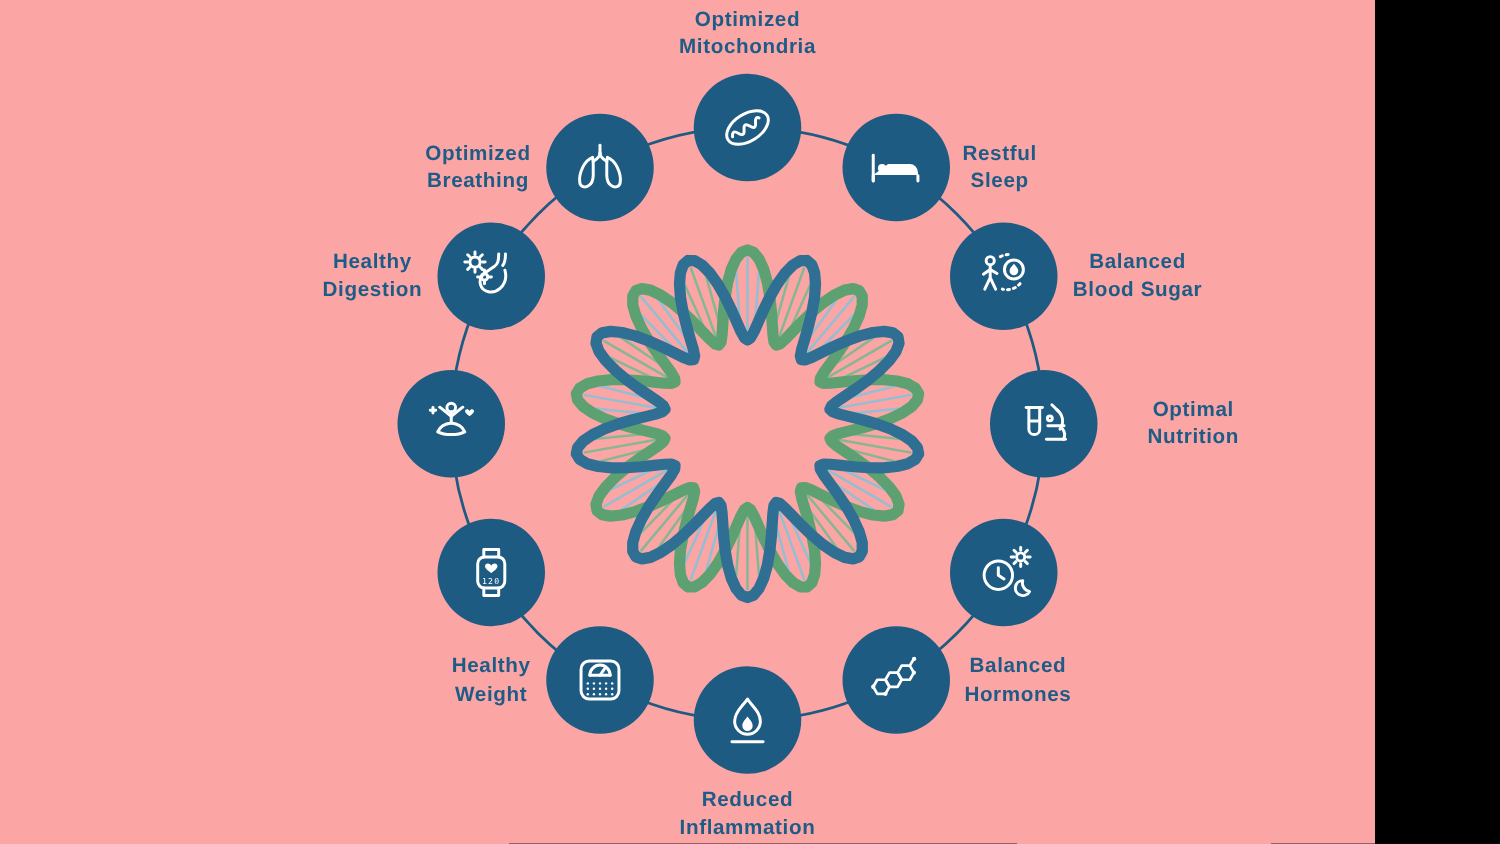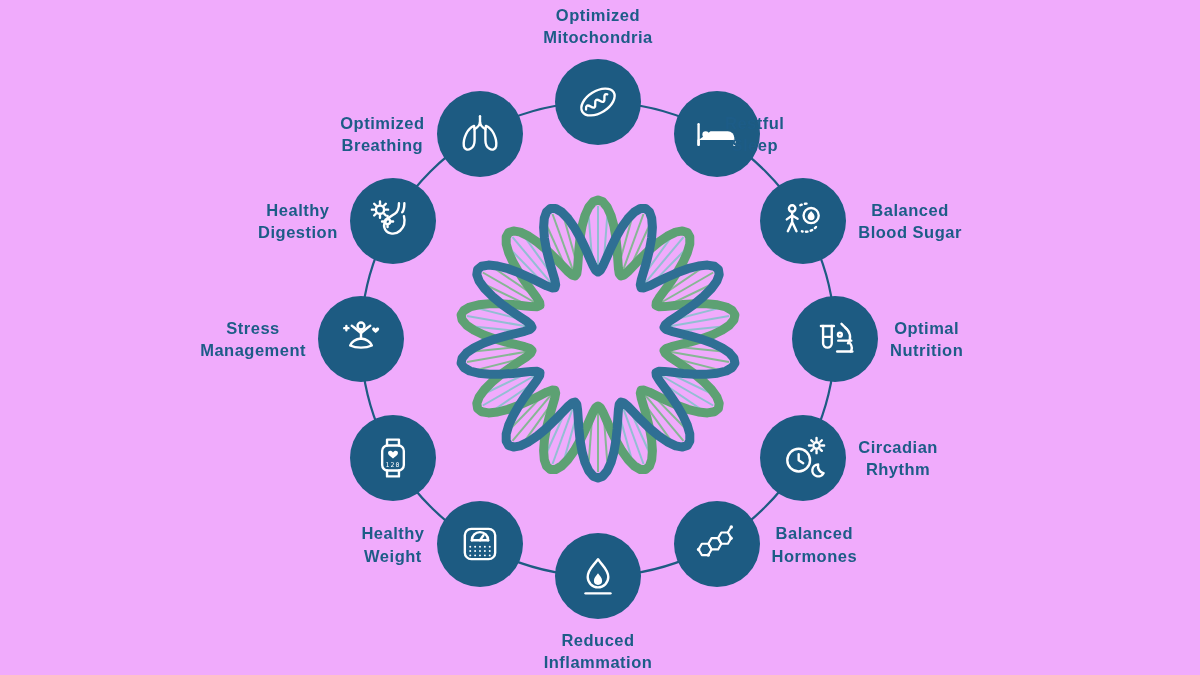--- a/index.html
+++ b/index.html
@@ -1,20 +1,20 @@
 <!DOCTYPE html>
 <html><head>
 <meta charset="utf-8">
 <style>
   html, body { margin: 0; padding: 0; background: #000; }
   .stage {
     position: relative;
-    width: 1200px;
+    width: 1100px;
     height: 675px;
-    background: #f0abfc;
+    background: #fca5a5;
     overflow: hidden;
     font-family: "Liberation Sans", sans-serif;
   }
   #diagram-svg { position: absolute; left: 0; top: 0; }
   #nodes-layer { position: absolute; left: 0; top: 0; width: 100%; height: 100%; }
   .node {
     position: absolute;
     width: 86px; height: 86px;
     border-radius: 50%;
     display: flex; justify-content: center;
@@ -112,21 +112,21 @@
       <div class="node" style="left: 716.5px; top: 133.752px; background: rgb(29, 91, 130);">
         <span class="icon">
           <svg viewBox="0 0 48 48" width="52" height="52" fill="none" stroke="#ffffff" stroke-width="2.2" stroke-linecap="round" stroke-linejoin="round">
             <path d="M7 15 v19"></path>
             <circle cx="13.5" cy="24.5" r="3" fill="#ffffff" stroke="none"></circle>
             <path d="M18 21.5 h16 a6 6 0 0 1 6 6 v2 H7 Z" fill="#ffffff" stroke="none"></path>
             <path d="M7 30 v4 M40 30 v4"></path>
           </svg>
         </span>
       </div>
-      <div class="node-label" style="color: rgb(29, 92, 135); left: 725px; top: 133.752px; transform: translate(0px, -50%);">Restful
+      <div class="node-label" style="color: rgb(29, 92, 135); left: 770px; top: 133.752px; transform: translate(0px, -50%);">Restful
 Sleep</div>
       <div class="node" style="left: 803.248px; top: 220.5px; background: rgb(29, 91, 130);">
         <span class="icon">
           <svg viewBox="0 0 48 48" width="52" height="52" fill="none" stroke="#ffffff" stroke-width="2.2" stroke-linecap="round" stroke-linejoin="round">
             <circle cx="14" cy="12.5" r="3"></circle>
             <path d="M14 16 v9 M14 19 l-5 3.5 M14 19 l5 3 M14 25 l-4 8.5 M14 25 l4 8.5"></path>
             <circle cx="31.5" cy="19" r="7"></circle>
             <path d="M31.5 14.8 c1.6 2 3.2 3.3 3.2 5.2 a3.2 3.2 0 0 1 -6.4 0 c0 -1.9 1.6 -3.2 3.2 -5.2 z" fill="#ffffff" stroke="none"></path>
             <path d="M36 29.5 a13 13 0 0 1 -13 4" stroke-dasharray="1.5 3"></path>
             <path d="M21.5 9.5 a13 13 0 0 1 7 -1.5" stroke-dasharray="1.5 3"></path>
@@ -143,35 +143,33 @@
             <path d="M14.5 22 h5"></path>
             <path d="M30 10 l5 5"></path>
             <path d="M33.5 13.5 c4.5 3.5 6 9.5 2.5 14.5"></path>
             <path d="M27 25.5 h12"></path>
             <path d="M38 28 c1.8 2.6 1.8 5.4 0.5 7.5"></path>
             <path d="M26 35.5 h14"></path>
             <circle cx="28.5" cy="20" r="1.8"></circle>
           </svg>
         </span>
       </div>
-      <div class="node-label" style="color: rgb(29, 92, 135); left: 890px; top: 339px; transform: translate(0px, -50%);">Optimal
+      <div class="node-label" style="color: rgb(29, 92, 135); left: 918px; top: 339px; transform: translate(0px, -50%);">Optimal
 Nutrition</div>
       <div class="node" style="left: 803.248px; top: 457.5px; background: rgb(29, 91, 130);">
         <span class="icon">
           <svg viewBox="0 0 48 48" width="52" height="52" fill="none" stroke="#ffffff" stroke-width="2.2" stroke-linecap="round" stroke-linejoin="round">
             <circle cx="20" cy="26" r="10.5"></circle>
             <path d="M20 20.5 v5.5 l4.2 2.8"></path>
             <circle cx="36.5" cy="12.5" r="3"></circle>
             <path d="M36.5 7.5 v-2 M36.5 17.5 v2 M31.5 12.5 h-2 M41.5 12.5 h2 M33 9 l-1.4 -1.4 M40 16 l1.4 1.4 M33 16 l-1.4 1.4 M40 9 l1.4 -1.4"></path>
             <path d="M38 30 a5.5 5.5 0 1 0 5 8 a6.5 6.5 0 0 1 -5 -8 z"></path>
           </svg>
         </span>
       </div>
-      <div class="node-label" style="color: rgb(29, 92, 135); left: 858.248px; top: 457.5px; transform: translate(0px, -50%);">Circadian
-Rhythm</div>
       <div class="node" style="left: 716.5px; top: 544.248px; background: rgb(29, 91, 130);">
         <span class="icon">
           <svg viewBox="0 0 48 48" width="52" height="52" fill="none" stroke="#ffffff" stroke-width="2" stroke-linecap="round" stroke-linejoin="round">
             <path d="M10 23.8 L16 23.8 L19 29 L16 34.2 L10 34.2 L7 29 Z"></path>
             <path d="M19 18.6 L25 18.6 L28 23.8 L25 29 L19 29 L16 23.8 Z"></path>
             <path d="M28 13.4 L34 13.4 L37 18.6 L34 23.8 L28 23.8 L25 18.6 Z"></path>
             <path d="M34 13.4 l2.5 -4.2"></path>
             <circle cx="7" cy="29" r="1.6" fill="#ffffff" stroke="none"></circle>
             <circle cx="16" cy="34.2" r="1.6" fill="#ffffff" stroke="none"></circle>
             <circle cx="37" cy="18.6" r="1.6" fill="#ffffff" stroke="none"></circle>
@@ -238,22 +236,20 @@
             <path d="M24 15.5 v8"></path>
             <path d="M24 18.5 L16.5 12.5 M24 18.5 L31.5 12.5"></path>
             <circle cx="15.5" cy="11.8" r="1.1" fill="#ffffff" stroke="none"></circle>
             <circle cx="32.5" cy="11.8" r="1.1" fill="#ffffff" stroke="none"></circle>
             <path d="M24 23.5 c-4.5 0.5 -8.5 3 -10 6.5 c3 1.5 6.5 2 10 2 c3.5 0 7 -0.5 10 -2 c-1.5 -3.5 -5.5 -6 -10 -6.5 z"></path>
             <path d="M37.5 14.5 c-0.8 -1.7 -3.3 -1.6 -3.3 0.3 c0 1.3 1.7 2.4 3.3 3.6 c1.6 -1.2 3.3 -2.3 3.3 -3.6 c0 -1.9 -2.5 -2 -3.3 -0.3 z" fill="#ffffff" stroke="none"></path>
             <path d="M10.5 12 v4 M8.5 14 h4"></path>
           </svg>
         </span>
       </div>
-      <div class="node-label" style="color: rgb(29, 92, 135); left: 306px; top: 339px; transform: translate(-100%, -50%);">Stress
-Management</div>
       <div class="node" style="left: 392.752px; top: 220.5px; background: rgb(29, 91, 130);">
         <span class="icon">
           <svg viewBox="0 0 48 48" width="52" height="52" fill="none" stroke="#ffffff" stroke-width="2.2" stroke-linecap="round" stroke-linejoin="round">
             <path d="M29.5 7.5 c0 5 -0.5 7.5 -3.5 9.5 c-6.5 4.3 -11.5 7 -10 13 c1.5 6 9.5 7.5 14.5 3 c4 -3.6 4.8 -9 3.6 -13.5"></path>
             <path d="M34.5 7.5 c0 4 -0.3 6.5 -2 8.5"></path>
             <circle cx="12" cy="13.5" r="3.8"></circle>
             <path d="M12 8 v-2 M12 19 v2 M6.5 13.5 h-2 M17.5 13.5 h2 M8.1 9.6 l-1.5 -1.5 M15.9 17.4 l1.5 1.5 M8.1 17.4 l-1.5 1.5 M15.9 9.6 l1.5 -1.5"></path>
             <circle cx="19" cy="24.5" r="2.4"></circle>
             <path d="M19 20.9 v-1.5 M19 28.1 v1.5 M15.4 24.5 h-1.5 M22.6 24.5 h1.5"></path>
           </svg>

